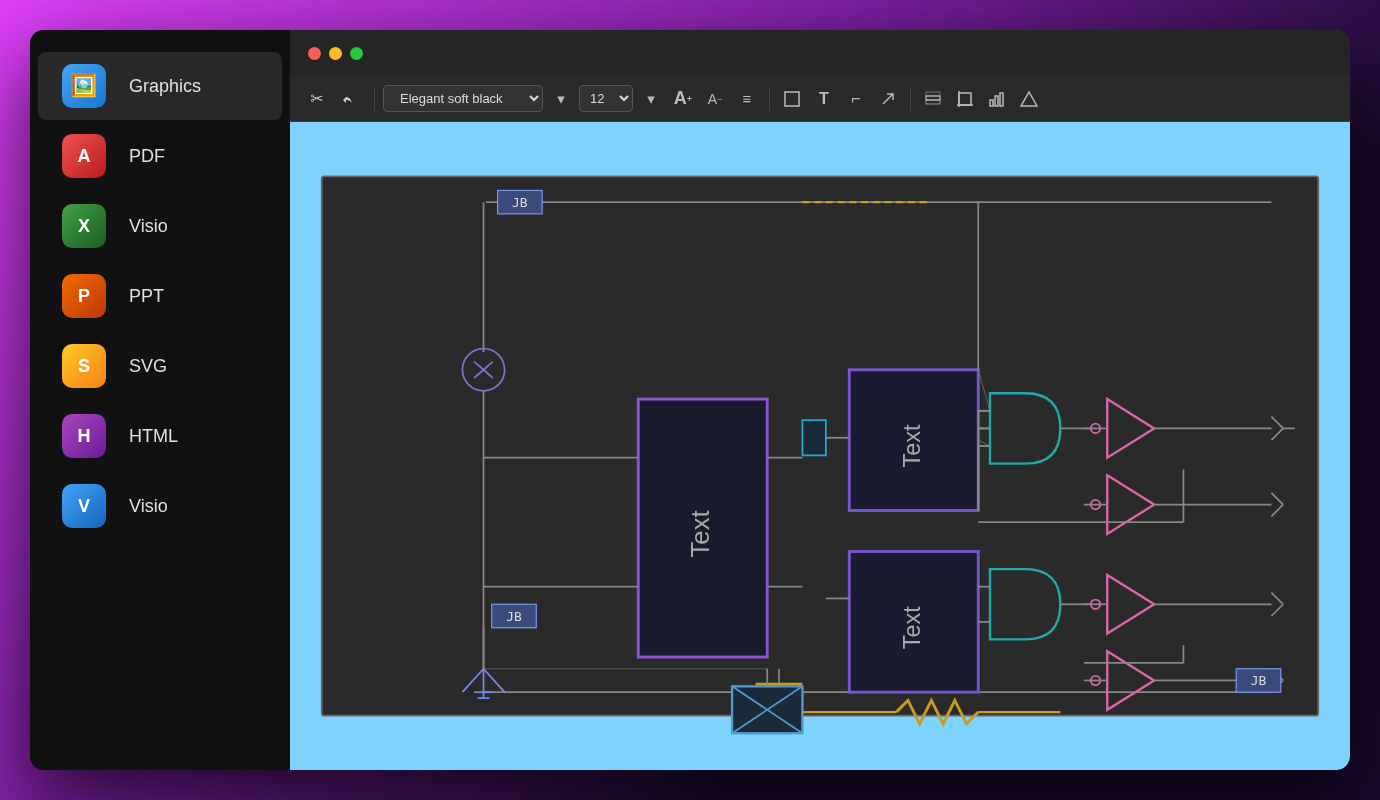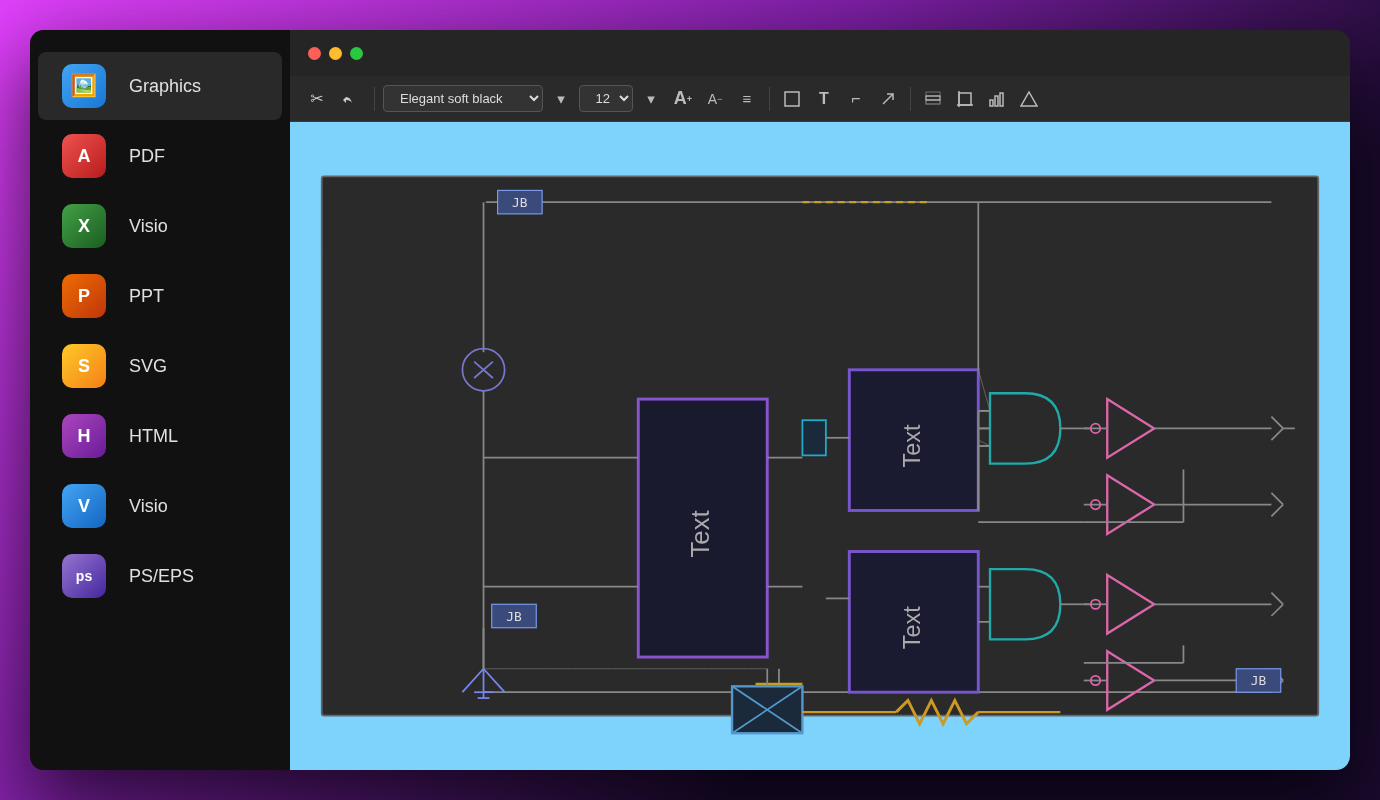--- a/index.html
+++ b/index.html
@@ -126,21 +126,20 @@
     }
     .font-size-select {
       background: #333;
       border: 1px solid #555;
       color: #ddd;
       padding: 4px 6px;
       border-radius: 4px;
       font-size: 13px;
       width: 54px;
       cursor: pointer;
-      text-align: right;
     }
     .toolbar-icon-btn {
       width: 28px;
       height: 28px;
       display: flex;
       align-items: center;
       justify-content: center;
       color: #bbb;
       cursor: pointer;
       border-radius: 4px;
@@ -192,24 +191,20 @@
       <div class="sidebar-icon icon-svg" style="color:#fff;font-weight:bold;font-size:18px;">S</div>
       <span class="sidebar-label">SVG</span>
     </div>
     <div class="sidebar-item">
       <div class="sidebar-icon icon-html" style="color:#fff;font-weight:bold;font-size:18px;">H</div>
       <span class="sidebar-label">HTML</span>
     </div>
     <div class="sidebar-item">
       <div class="sidebar-icon icon-visio" style="color:#fff;font-weight:bold;font-size:18px;">V</div>
       <span class="sidebar-label">Visio</span>
-    </div>
-    <div class="sidebar-item">
-      <div class="sidebar-icon icon-pseps" style="color:#fff;font-weight:bold;font-size:14px;">ps</div>
-      <span class="sidebar-label">PS/EPS</span>
     </div>
   </div>
 
   <div class="main-content">
 
     <div class="title-bar">
       <div class="traffic-light tl-red"></div>
       <div class="traffic-light tl-yellow"></div>
       <div class="traffic-light tl-green"></div>
     </div>

